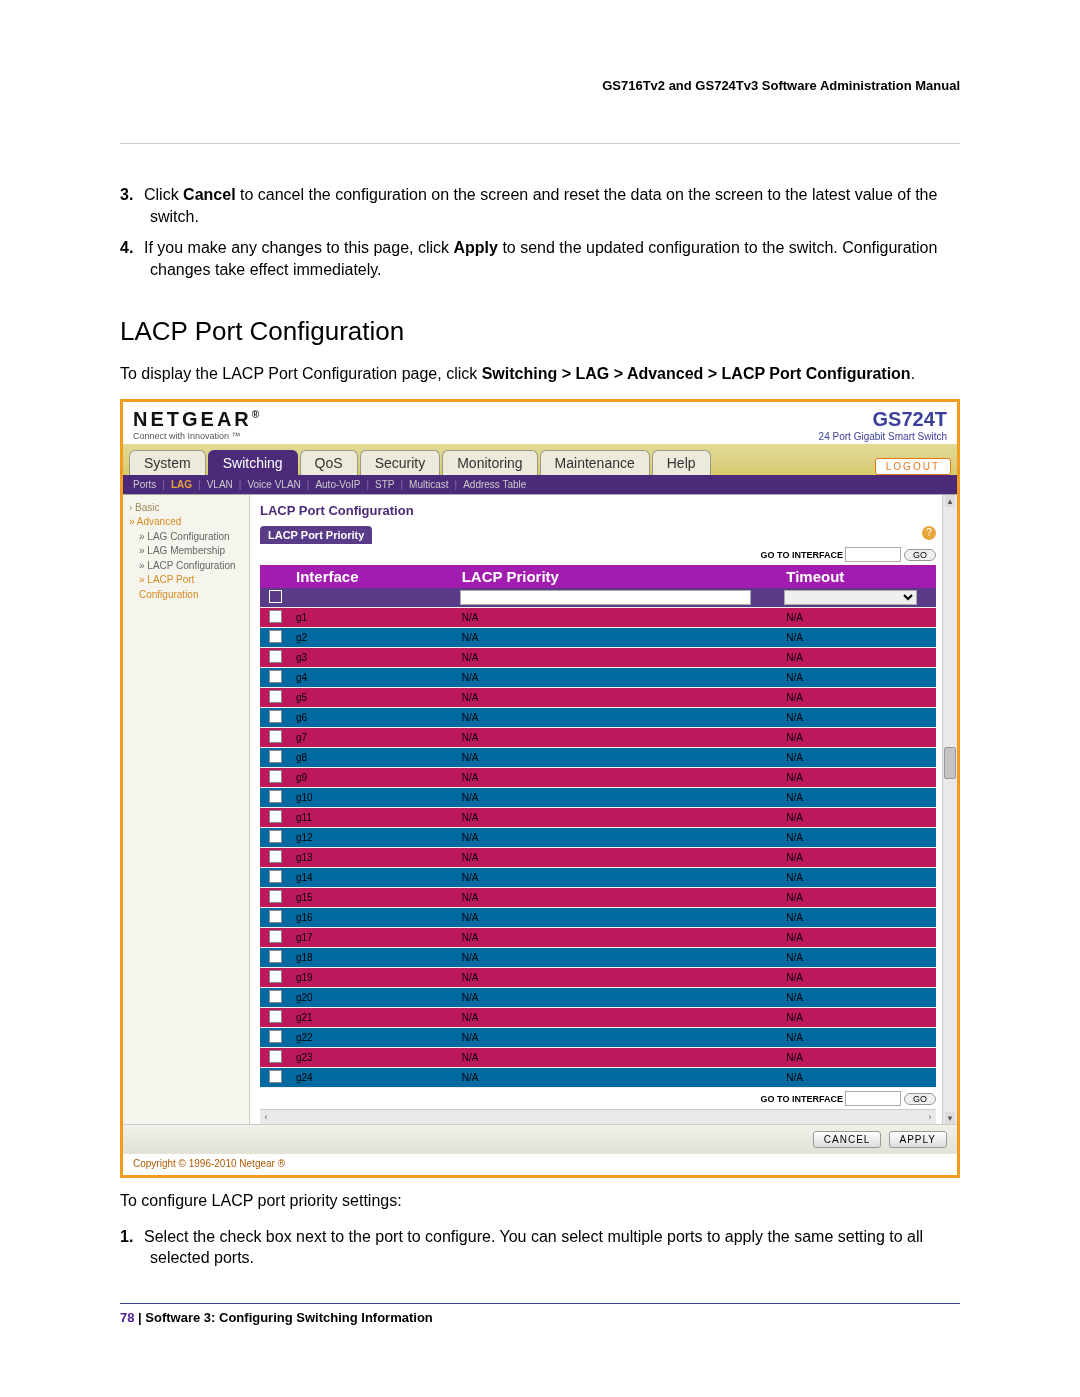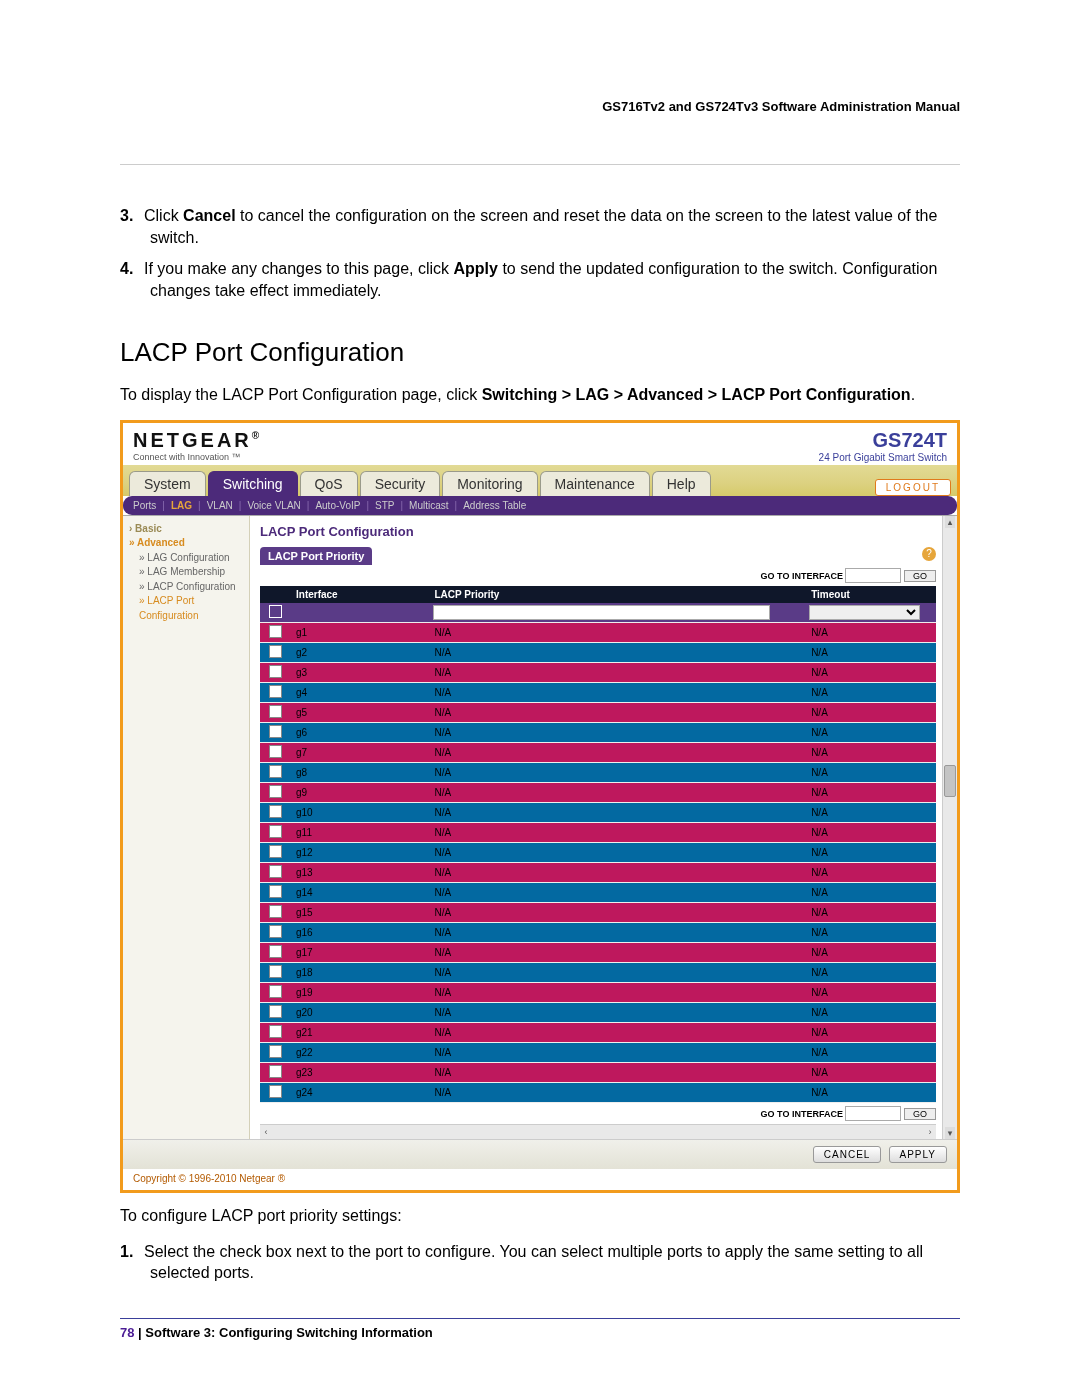--- a/index.html
+++ b/index.html
@@ -5,21 +5,20 @@
   body {
     margin: 0;
     padding: 0;
     background: #fff;
     font-family: Arial, Helvetica, sans-serif;
     color: #000;
     width: 1080px;
   }
   .page {
     padding: 78px 120px 40px 120px;
-    margin-top: 21px;
   }
   .doc-header {
     text-align: right;
     font-size: 13px;
     font-weight: bold;
     margin-bottom: 50px;
   }
   .hr-light { border: 0; border-top: 1px solid #ccc; margin: 4px 0 40px 0; }
   .step {
     font-size: 16px;
@@ -90,48 +89,48 @@
     letter-spacing: 2px;
     padding: 2px 10px;
     border-radius: 3px;
     cursor: pointer;
   }
   .subnav {
     background: #4c2a7a;
     color: #ddd;
     font-size: 10px;
     padding: 4px 10px;
-    display: flex; gap: 6px; border-radius: 9px;
+    display: flex; gap: 6px;
   }
   .subnav a { color: #ccc; text-decoration: none; cursor: pointer; }
   .subnav a.sel { color: #e6a53a; font-weight: bold; }
   .subnav .sep { color: #896cb0; }
   .main-area { display: flex; background: #fff; border-top: 1px solid #aaa; }
   .sidenav {
     width: 120px;
     background: #f5f4ed;
     border-right: 1px solid #d4d0b8;
     padding: 6px 0 6px 6px;
     font-size: 10px;
     line-height: 1.45;
     color: #666;
   }
-  .sidenav .lvl0 { color: #9a8a55; font-weight: bold; }
+  .sidenav .lvl0 { color: #9a8a55; }
   .sidenav .lvl0.sel { color: #d78b1f; }
   .sidenav .lvl1 { padding-left: 10px; color: #666; }
   .sidenav .lvl1.sel { color: #d78b1f; }
   .content { flex: 1; padding: 6px 6px 0 10px; position: relative; }
   .panel-title { color: #4c2a7a; font-weight: bold; font-size: 13px; margin: 2px 0 8px 0; }
   .panel-sub { background: #5a3b87; color: #fff; font-size: 11px; font-weight: bold; padding: 3px 8px; border-radius: 4px 4px 0 0; display: inline-block; }
   .help-badge { float: right; width: 14px; height: 14px; border-radius: 50%; background: #e6a53a; color: #fff; text-align: center; font-size: 10px; line-height: 14px; }
   .goto-row { text-align: right; font-size: 9px; font-weight: bold; padding: 3px 0; }
   .goto-row input { width: 50px; font-size: 10px; border: 1px solid #aaa; }
-  .go-btn { font-size: 9px; padding: 0 8px; border: 1px solid #999; background: #eee; border-radius: 0; cursor: pointer; }
+  .go-btn { font-size: 9px; padding: 0 8px; border: 1px solid #999; background: #eee; border-radius: 6px; cursor: pointer; }
   table.data { border-collapse: collapse; width: 100%; font-size: 10px; }
-  table.data th { background: #0f172a; color: #fff; font-weight: bold; text-align: left; padding: 3px 6px; font-size: 10px; }
+  table.data th { background: #a21caf; color: #fff; font-weight: bold; text-align: left; padding: 3px 6px; font-size: 15px; }
   table.data tr.filter td { background: #5a3b87; padding: 2px 4px; }
   table.data tr.filter input, table.data tr.filter select { font-size: 10px; width: 90%; border: 1px solid #aaa; }
   table.data td { padding: 2px 6px; border-bottom: 1px solid #eee; }
   table.data tr.odd td { background: #be185d; }
   table.data tr.even td { background: #0369a1; }
   table.data td.cb { width: 18px; text-align: center; }
   .cbx { width: 11px; height: 11px; border: 1px solid #888; background: #fff; display: inline-block; }
   .scroll-right { width: 14px; background: #e9e9e9; border-left: 1px solid #ccc; position: relative; }
   .scroll-thumb { position: absolute; left: 1px; right: 1px; height: 30px; top: 40%; background: #c4c4c4; border: 1px solid #999; border-radius: 2px; }
   .arrow { position: absolute; left: 2px; right: 2px; height: 12px; background: #ddd; font-size: 9px; text-align: center; line-height: 12px; color: #555; }

